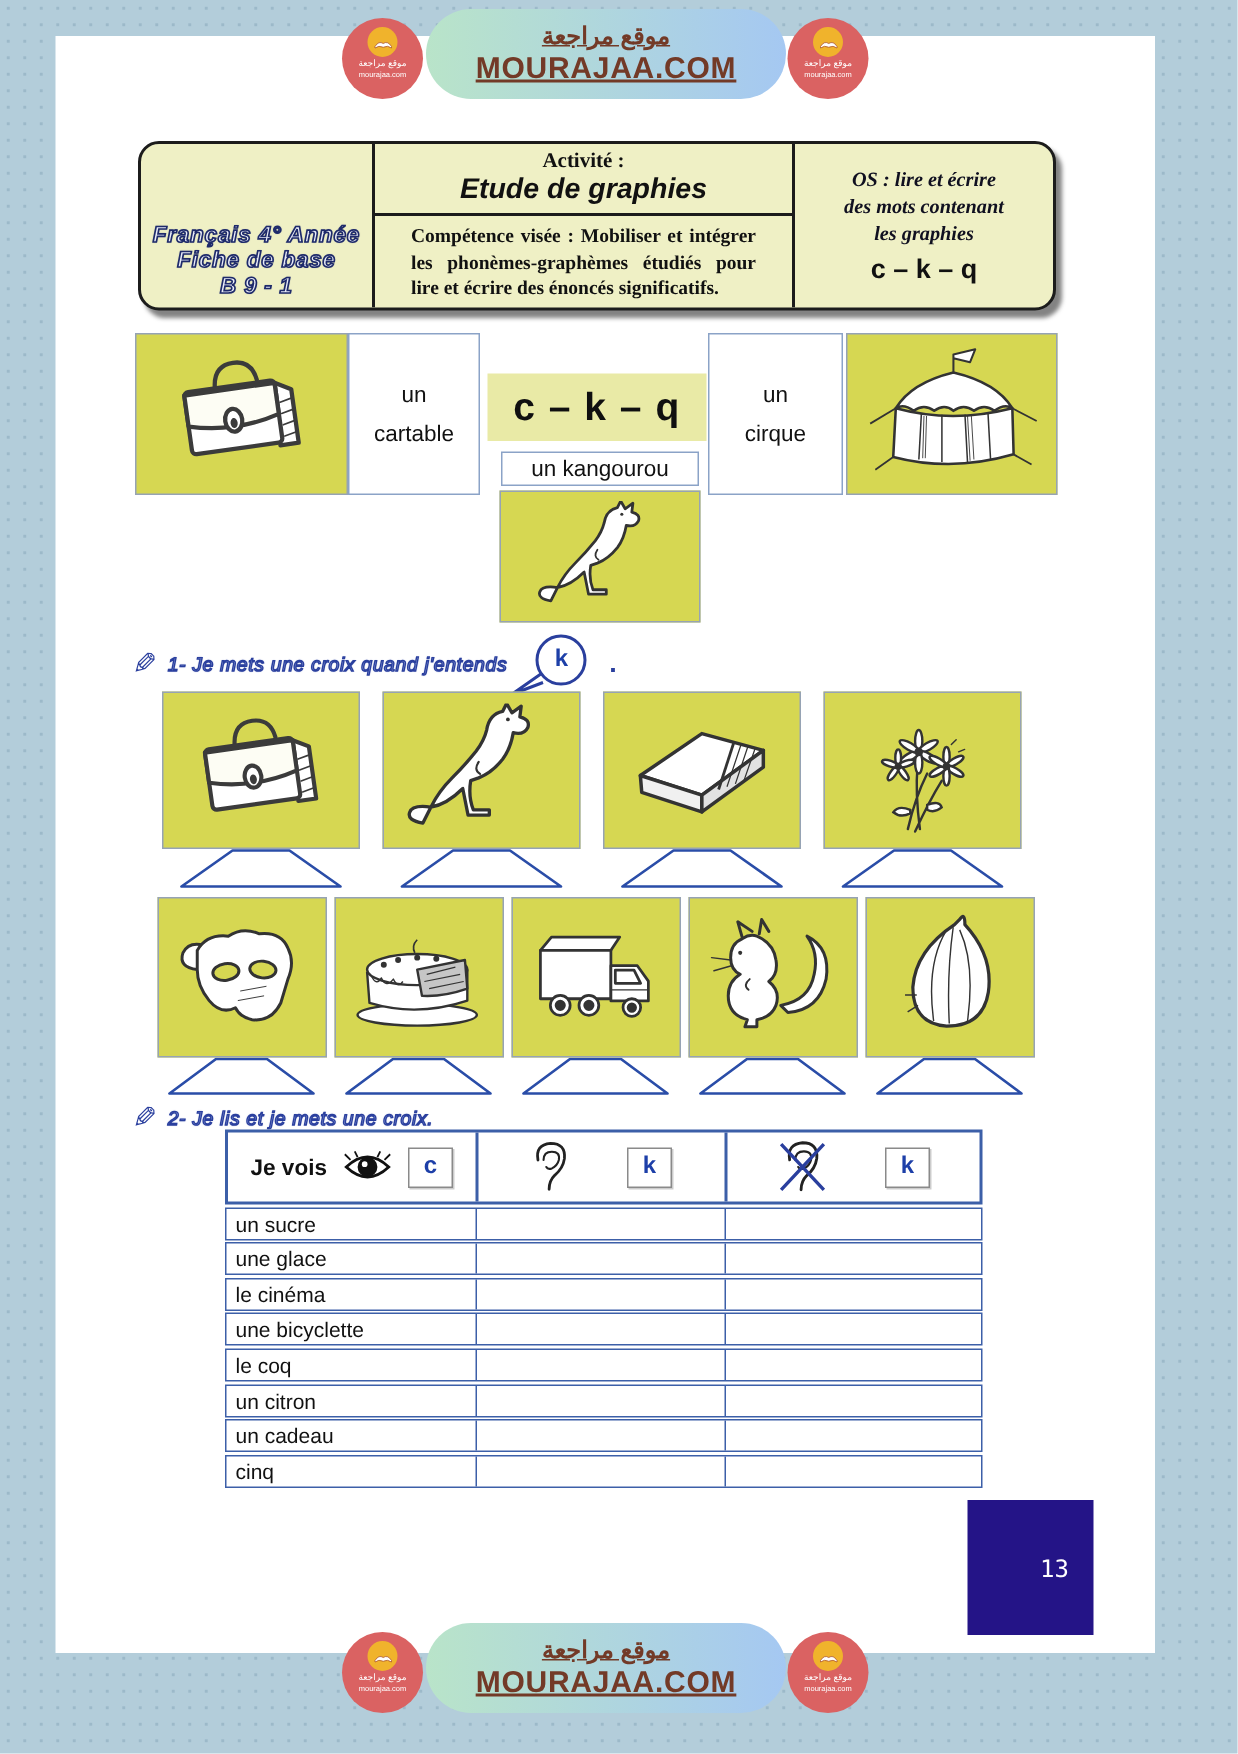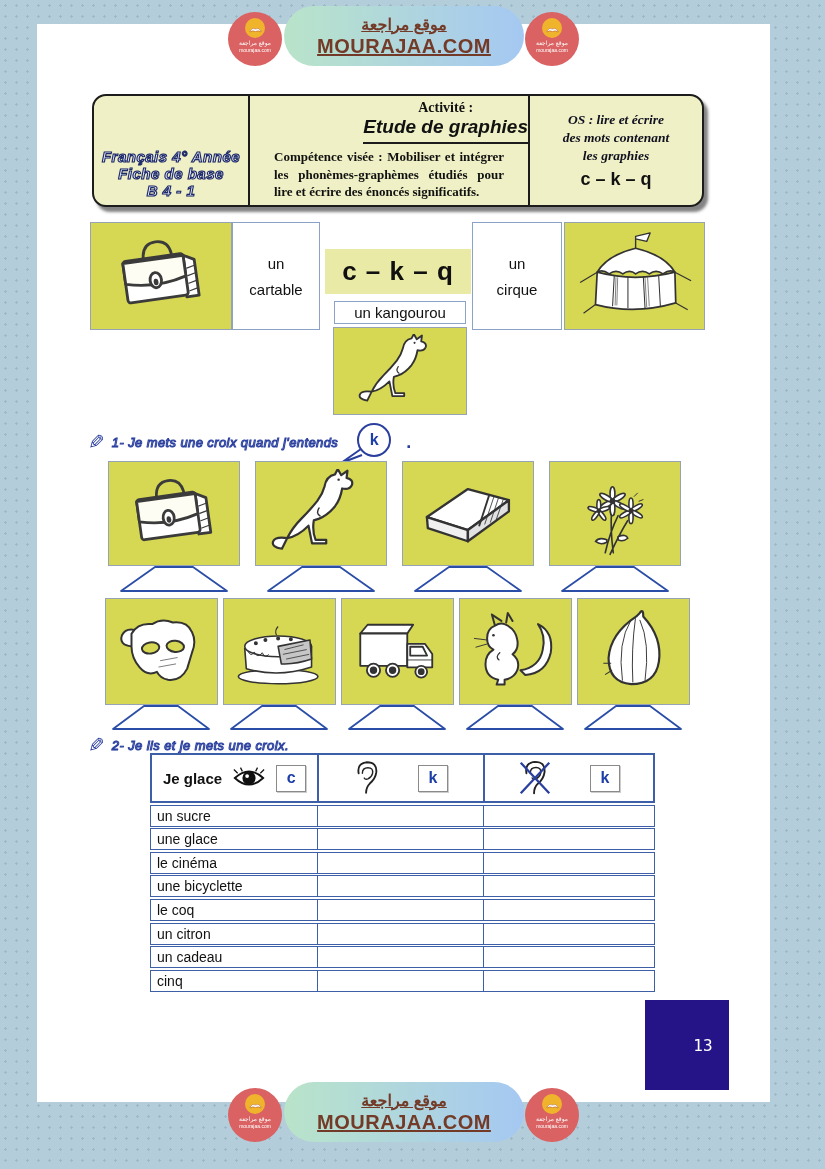--- a/index.html
+++ b/index.html
@@ -22,21 +22,21 @@
   .logo-tiny-ar{font-size:6px;color:#fff;line-height:7px;margin-top:2px;}
   .logo-tiny-latin{font-size:5px;color:#fff;line-height:6px;}
   
   .info-table{left:92px;top:94px;width:612px;height:113px;background:#eff0c5;
         border:2px solid #1c1c1c;border-radius:14px;box-shadow:4px 5px 3px rgba(30,30,30,0.55);
         display:flex;overflow:hidden;box-sizing:border-box;}
   .info-col1{width:156px;border-right:2px solid #1c1c1c;display:flex;flex-direction:column;
         align-items:center;justify-content:flex-end;padding:6px 2px;box-sizing:border-box;}
   .outline-navy{font-weight:bold;font-style:italic;font-size:15px;color:#e9ecf8;
         -webkit-text-stroke:1.1px #1e2a6a;text-shadow:0 0 1px #1e2a6a;letter-spacing:0.5px;}
-  .info-col2{width:280px;border-right:2px solid #1c1c1c;display:flex;flex-direction:column;box-sizing:border-box;align-items:flex-end;}
+  .info-col2{width:280px;border-right:2px solid #1c1c1c;display:flex;flex-direction:column;box-sizing:border-box;}
   .info-col2-top{height:48px;border-bottom:2px solid #1c1c1c;display:flex;flex-direction:column;
         align-items:center;justify-content:center;box-sizing:border-box;}
   .activity-label{font-family:"Liberation Serif",serif;font-weight:bold;font-size:14px;color:#111;}
   .activity-title{font-weight:bold;font-style:italic;font-size:19px;color:#111;}
   .info-col2-bottom{flex:1;padding:4px 24px;font-family:"Liberation Serif",serif;font-weight:bold;
         font-size:13px;line-height:1.35;color:#111;text-align:justify;}
   .info-col3{flex:1;display:flex;flex-direction:column;align-items:center;justify-content:center;gap:2px;}
   .os-line{font-family:"Liberation Serif",serif;font-weight:bold;font-style:italic;font-size:13.5px;color:#101020;}
   .os-graphemes{font-weight:bold;font-size:18px;color:#111;margin-top:3px;}
   
@@ -112,21 +112,21 @@
       </svg>
   </div>
   <div class="logo-tiny-ar">موقع مراجعة</div>
   <div class="logo-tiny-latin">mourajaa.com</div>
 </div>
 
 <div class="abs info-table">
   <div class="info-col1">
     <div class="outline-navy">Français 4° Année</div>
     <div class="outline-navy">Fiche de base</div>
-    <div class="outline-navy">B 4 - 1</div>
+    <div class="outline-navy">B 9 - 1</div>
   </div>
   <div class="info-col2">
     <div class="info-col2-top">
       <div class="activity-label">Activité  :</div>
       <div class="activity-title">Etude de graphies</div>
     </div>
     <div class="info-col2-bottom">Compétence visée : Mobiliser et intégrer les phonèmes-graphèmes étudiés pour lire et écrire des énoncés significatifs.</div>
   </div>
   <div class="info-col3">
     <div class="os-line">OS : lire et écrire</div>
@@ -359,21 +359,21 @@
   </svg>
 
 <div class="instruction-line" style="left:88px;top:725px;">
   <span class="pencil">✎</span>
   <span class="script-blue">2- Je  lis et je mets une croix.</span>
 </div>
 
 <div class="abs w-table">
   <div class="w-head">
     <div class="w-head-cell c1">
-      <span class="see-label">Je glace</span>
+      <span class="see-label">Je vois</span>
       <svg width="34" height="22" viewBox="0 0 36 22">
         <g stroke="#111" fill="none" stroke-width="2">
           <path d="M3 11 Q18 -3 33 11 Q18 25 3 11 Z" fill="#fff"></path>
           <circle cx="18" cy="11" r="6" fill="#111"></circle>
           <circle cx="16" cy="9" r="2" fill="#fff" stroke="none"></circle>
           <path d="M6 6 L2 2 M11 4 L9 0 M25 4 L27 0 M30 6 L34 2" stroke-width="1.3"></path>
         </g>
       </svg>
       <span class="letterbox">c</span>
     </div>

